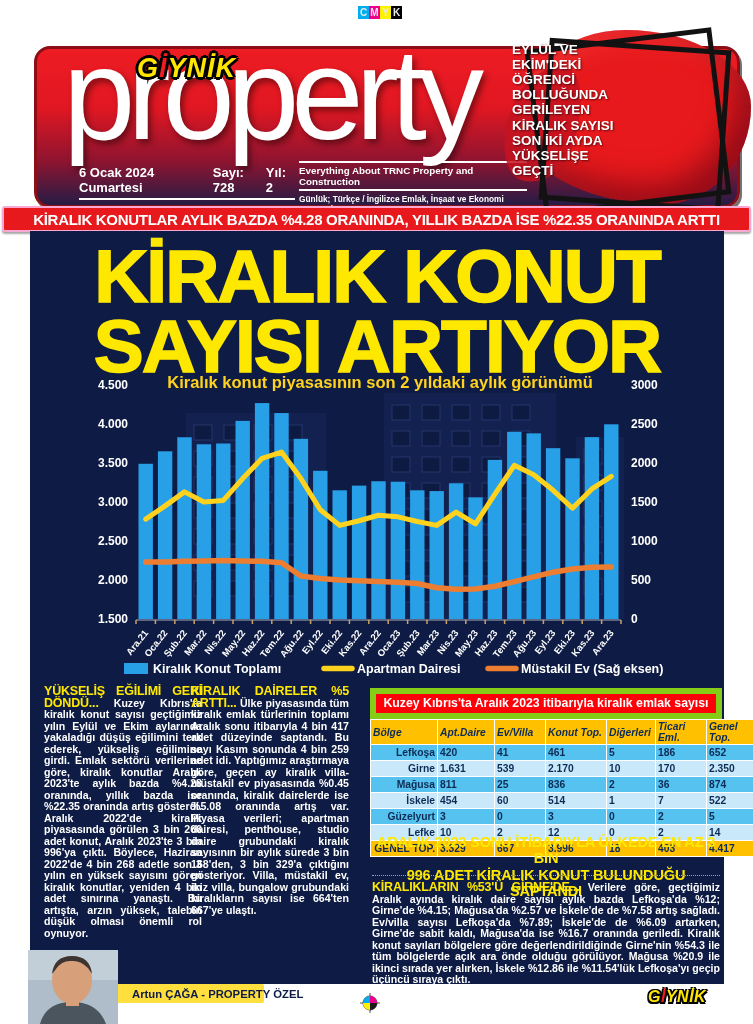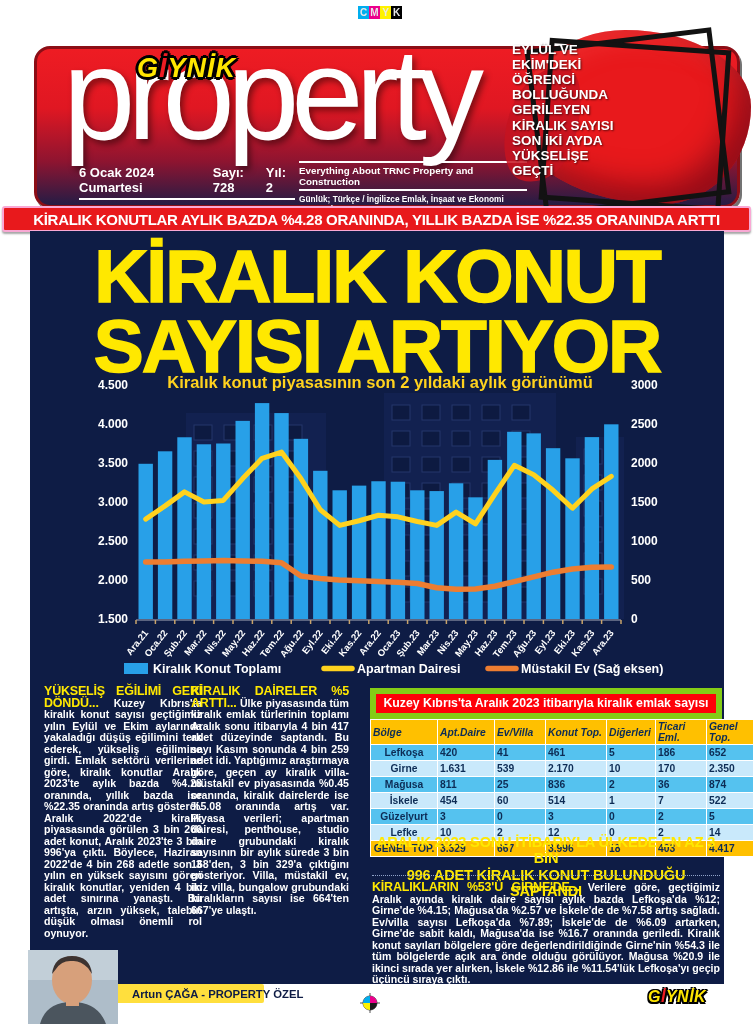--- a/index.html
+++ b/index.html
@@ -73,21 +73,21 @@
   
   .table-wrap{position:absolute;left:340px;top:457px;width:352px;}
   .table-title{background:#ff0008;border:6px solid #84cc16;color:#fff;font-weight:bold;font-size:12.3px;
                text-align:center;padding:2px 0 3px;}
   table.stats{width:100%;border-collapse:collapse;table-layout:fixed;}
   table.stats th,table.stats td{border:1.6px solid #fff;font-size:10.3px;padding:1px 2px;
                text-align:left;color:#0d2c55;height:13px;}
   table.stats th{background:#ffc000;font-style:italic;font-weight:bold;}
   table.stats tr.odd td{background:#55c2ef;}
   table.stats tr.even td{background:#c9e9fb;}
-  table.stats td:first-child{text-align:center;font-weight:bold;}
+  table.stats td:first-child{text-align:right;font-weight:bold;}
   table.stats td{font-weight:bold;}
   table.stats tr.total td{background:#ffc000;font-weight:bold;}
 
   .sub-banner{position:absolute;left:340px;top:603px;width:352px;text-align:center;color:#ffe800;
               font-weight:bold;font-size:14.6px;line-height:1.12;white-space:pre-line;letter-spacing:-.2px;}
   .dotted-sep{position:absolute;left:342px;top:644px;width:348px;border-top:1px dotted #8fa2c8;}
   .col3{left:342px;top:651px;width:348px;height:100px;}
 
   
   .byline-strip{position:absolute;left:58px;top:984px;width:206px;height:19px;background:#ffdf3d;

